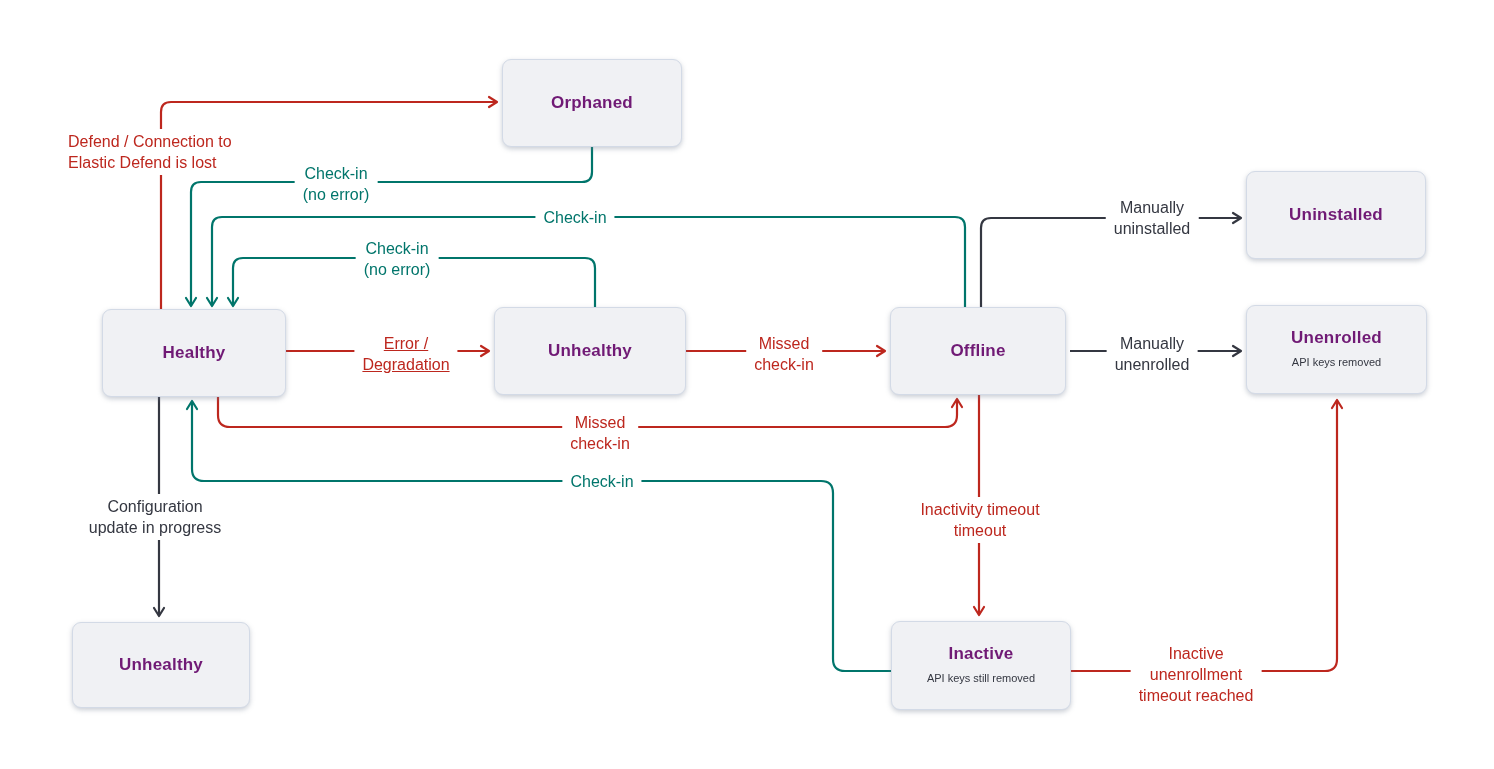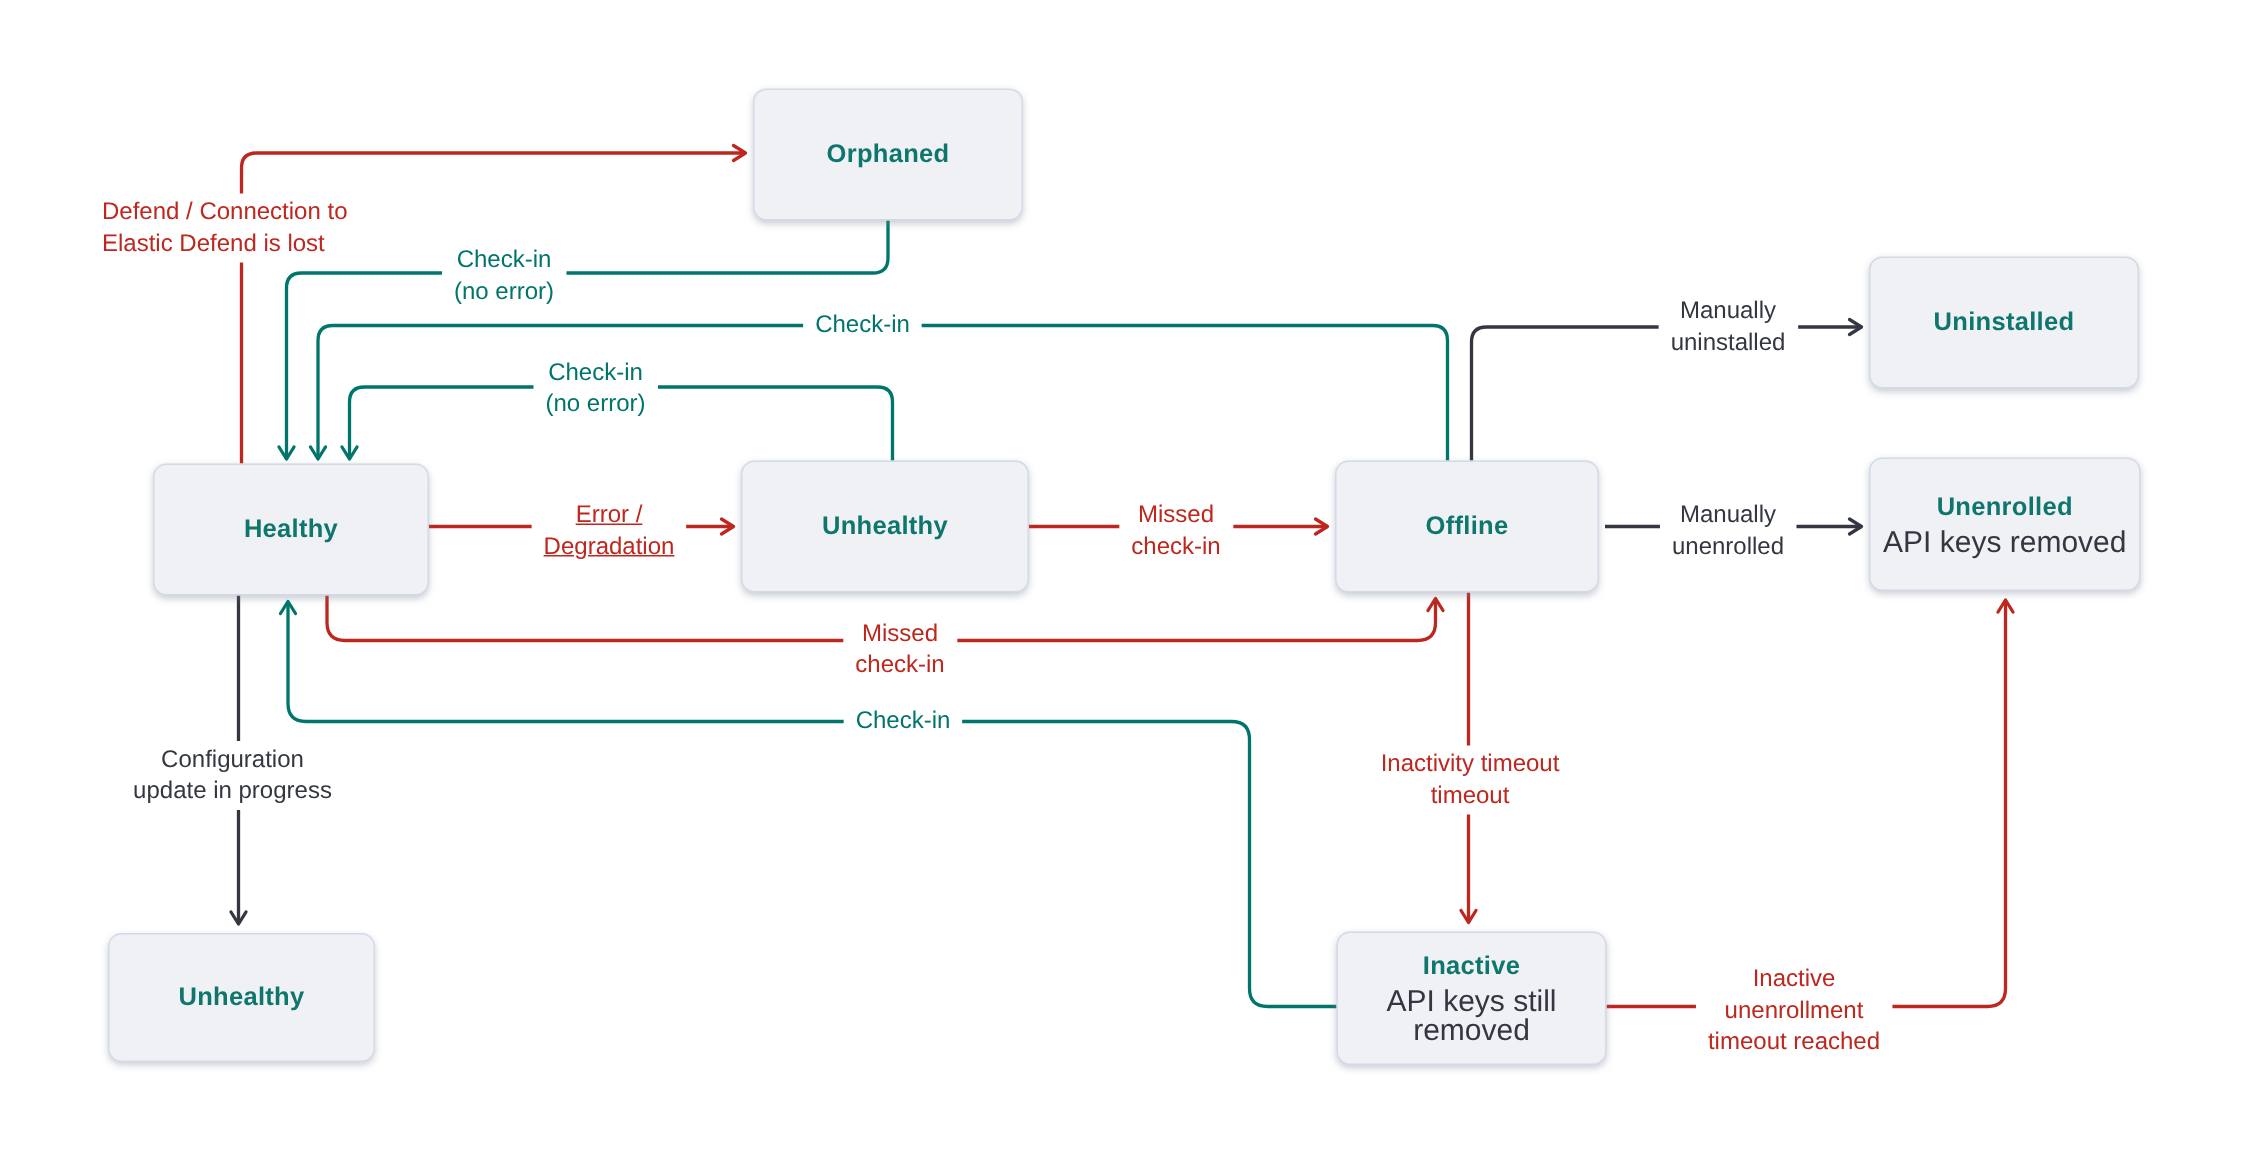--- a/index.html
+++ b/index.html
@@ -13,22 +13,22 @@
   .edge.red{stroke:#bd271e;}
   .edge.teal{stroke:#00756b;}
   .edge.dark{stroke:#343741;}
   .node{
     position:absolute;box-sizing:border-box;
     background:#f0f1f4;border:1.5px solid #d3dae6;border-radius:9px;
     box-shadow:0 2px 5px rgba(115,125,145,.38);
     display:flex;flex-direction:column;align-items:center;justify-content:center;
     gap:5px;text-align:center;
   }
-  .node-title{font-weight:700;font-size:17px;color:#0f766e;letter-spacing:.2px;line-height:20px;}
-  .node-sub{font-weight:400;font-size:20px;color:#343741;line-height:19px;}
+  .node-title{font-weight:700;font-size:17px;color:#701a75;letter-spacing:.2px;line-height:20px;}
+  .node-sub{font-weight:400;font-size:11px;color:#343741;line-height:19px;}
   .edge-label{
     position:absolute;background:#ffffff;padding:2px 8px;
     font-size:16px;line-height:21px;text-align:center;white-space:nowrap;
     transform:translate(-50%,-50%);
   }
   .edge-label.align-left{transform:translate(0,-50%);text-align:left;padding:2px 4px 2px 0;}
   .edge-label.red{color:#bd271e;}
   .edge-label.teal{color:#00756b;}
   .edge-label.dark{color:#343741;}
   .edge-label .lbl-line{display:block;}

